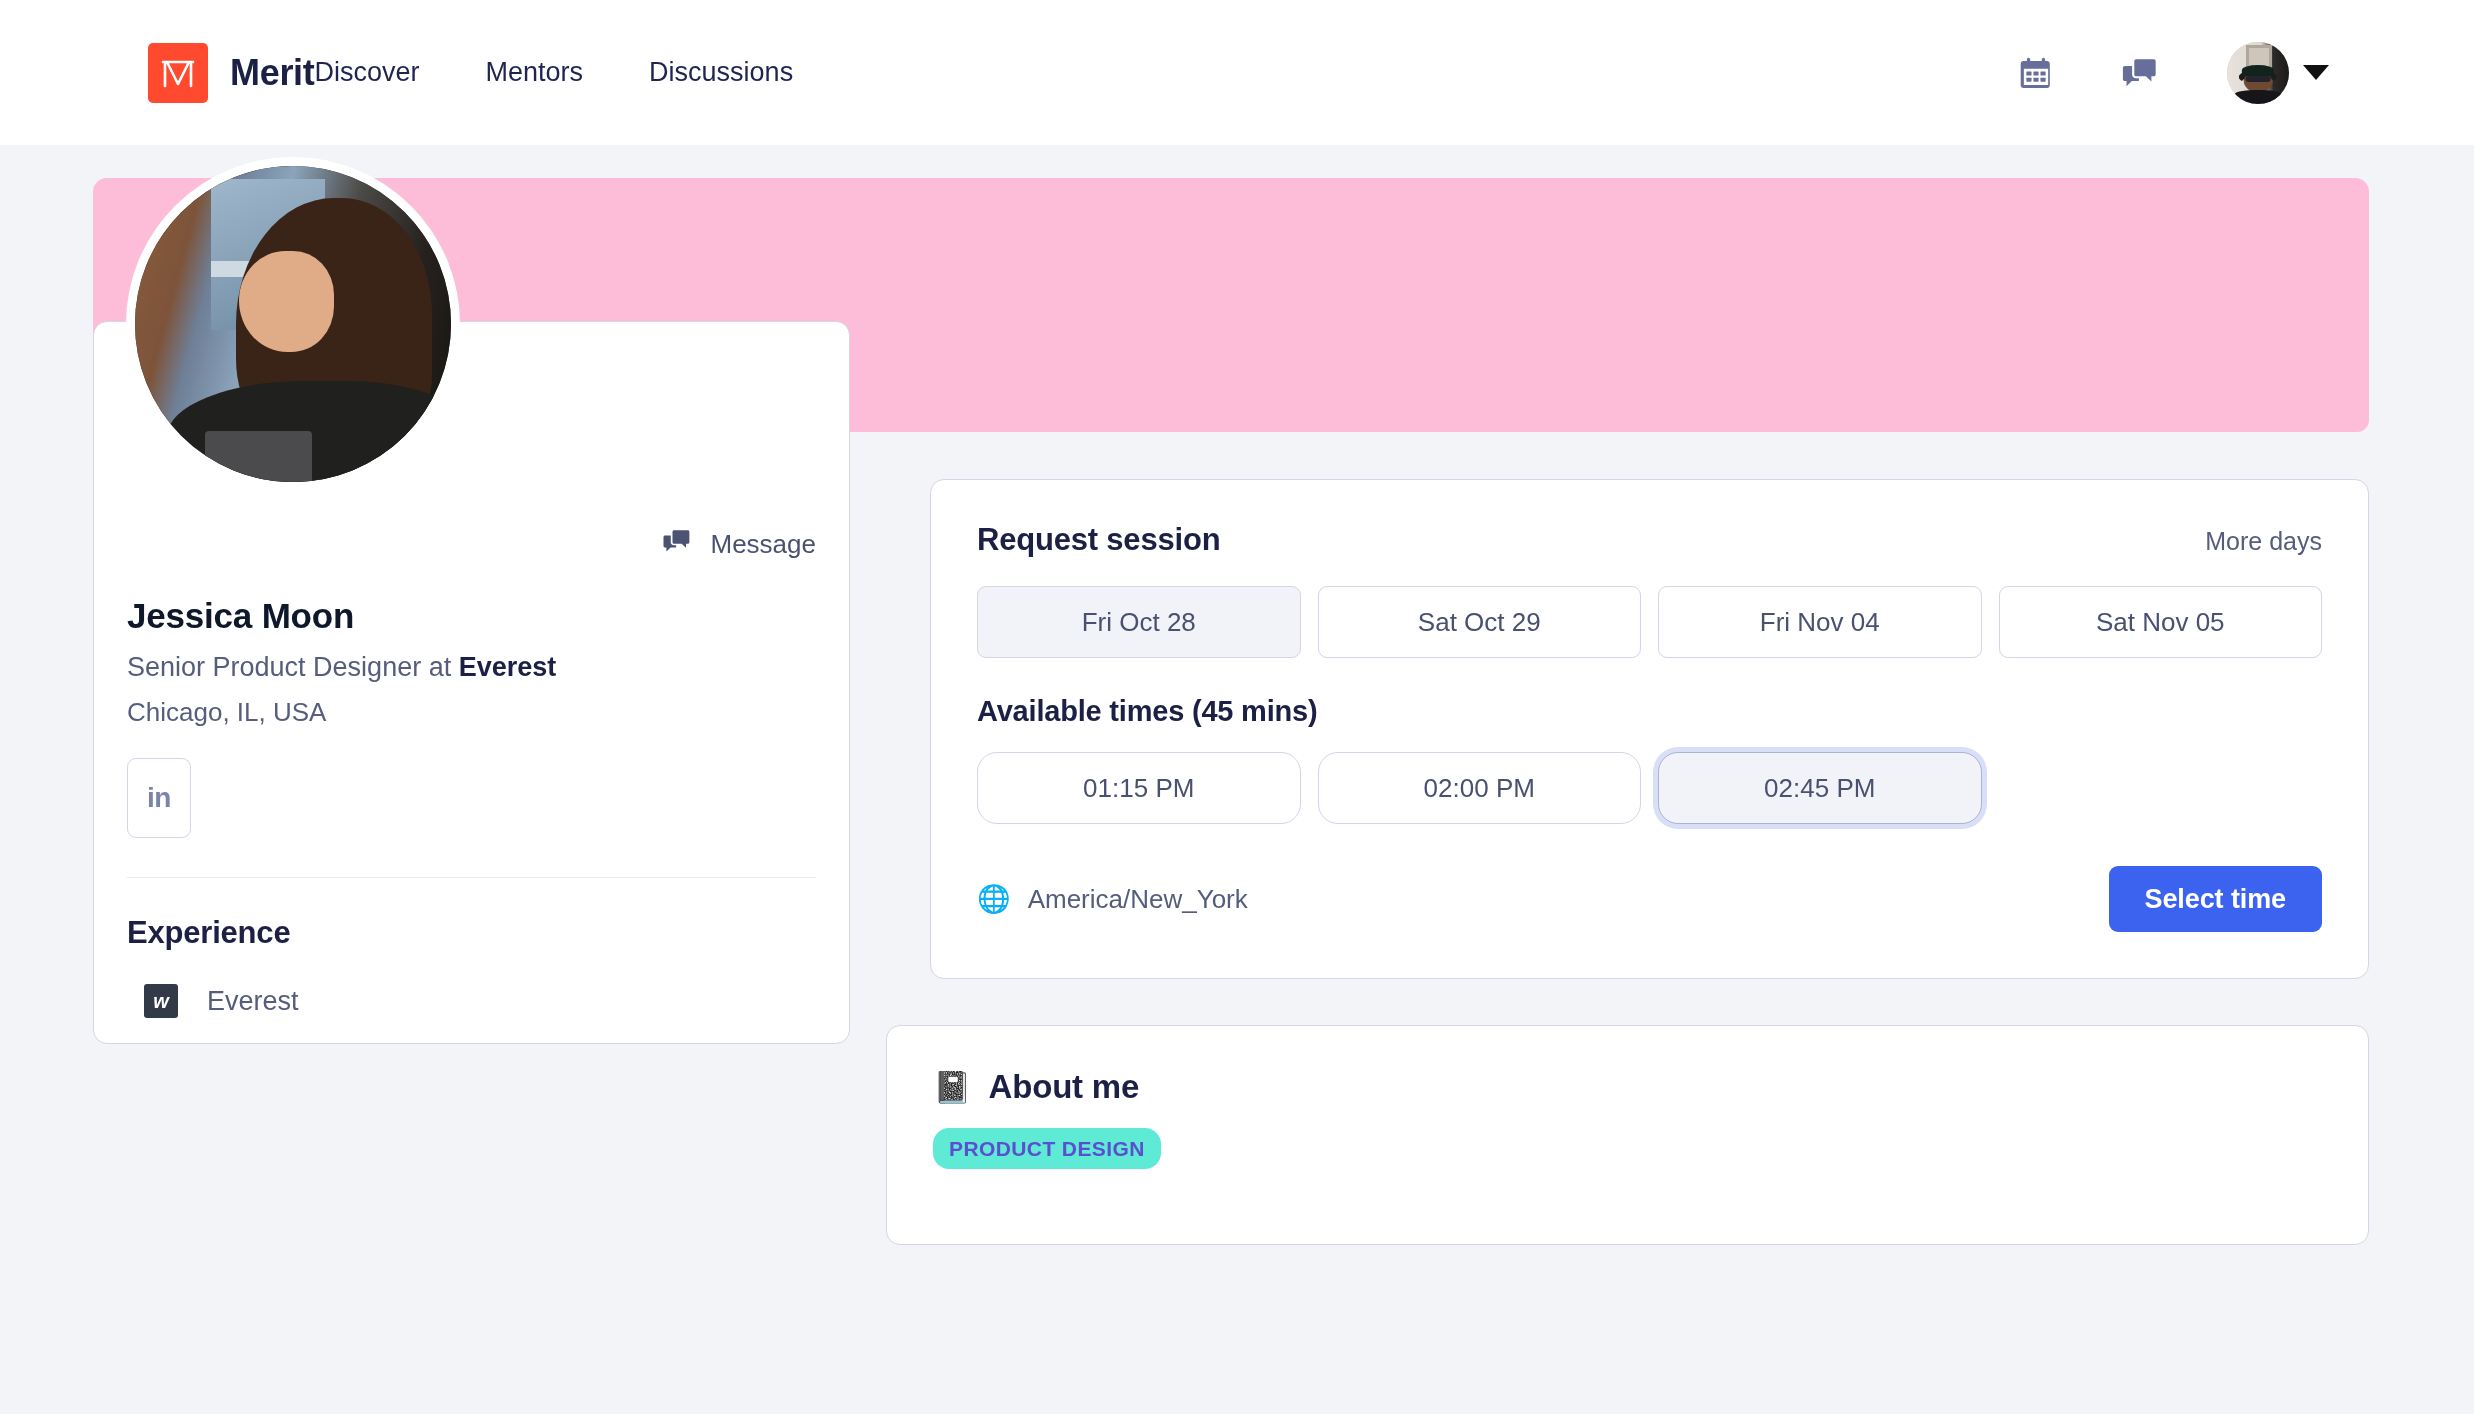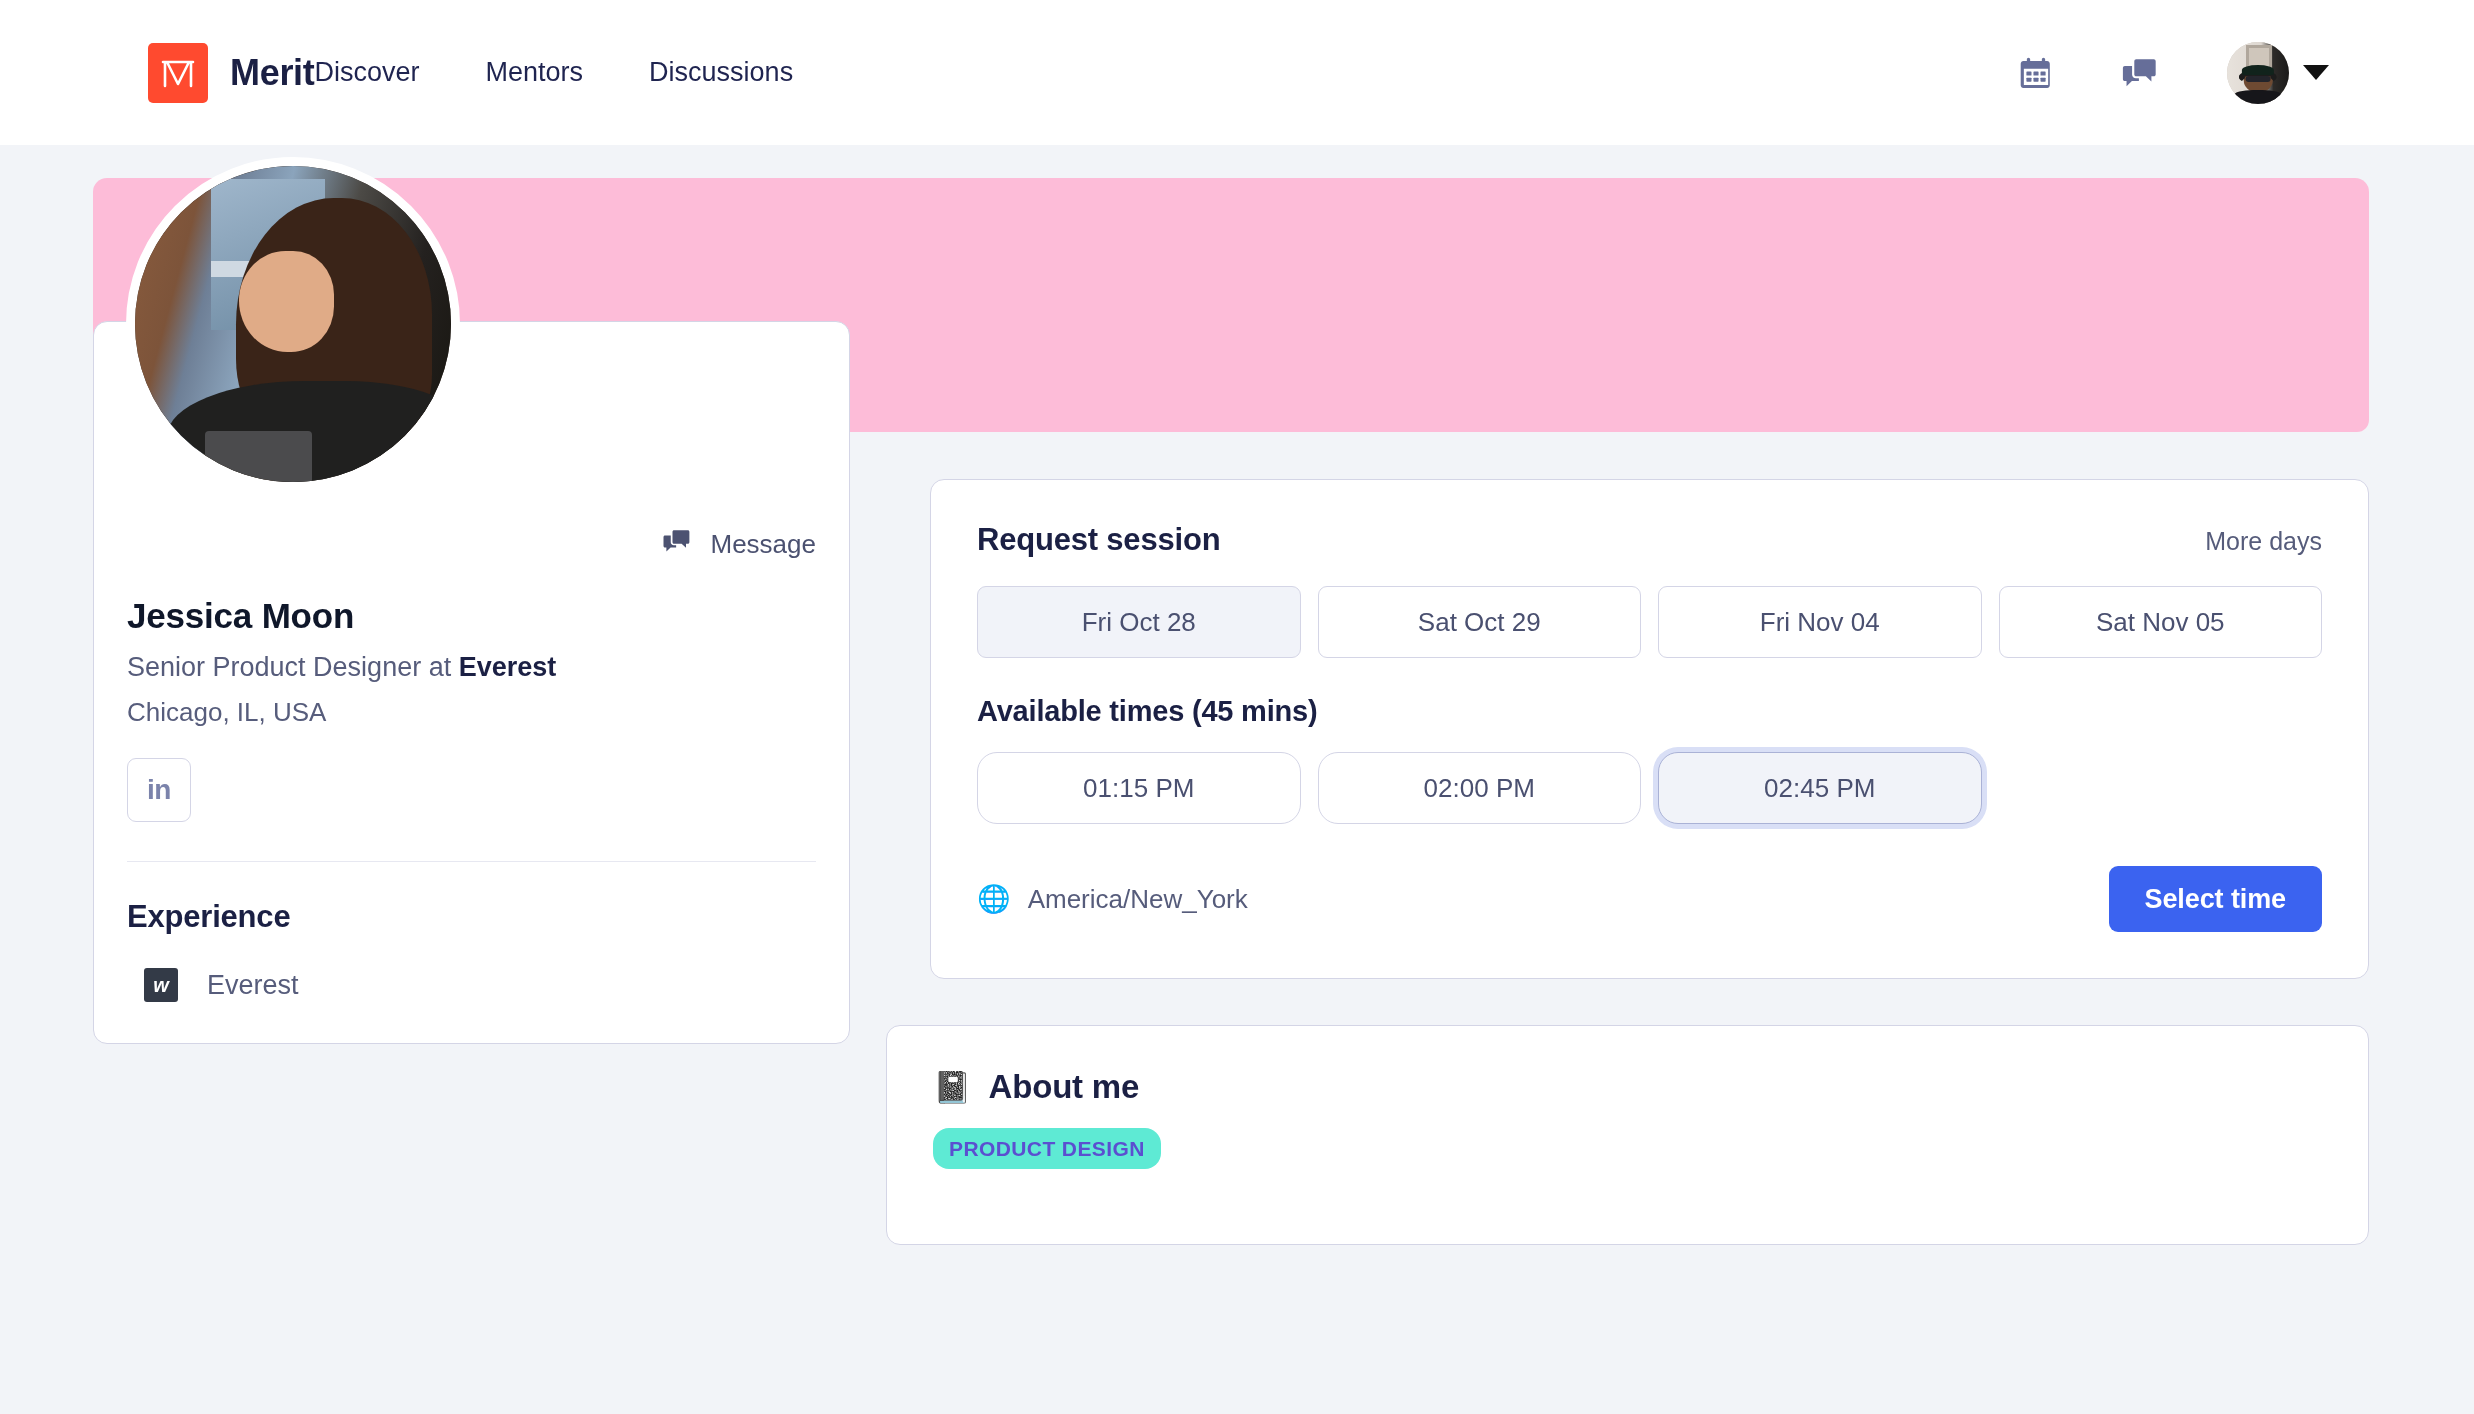--- a/index.html
+++ b/index.html
@@ -183,21 +183,21 @@
   .profile-role b { color: #1b2044; font-weight: 700; }
 
   .profile-loc {
     margin-top: 14px;
     font-size: 26px;
     color: #575d7c;
   }
 
   .social-row { margin-top: 30px; }
   .social-btn {
-    width: 64px; height: 64px;
+    width: 64px; height: 80px;
     border: 1px solid #d4d5e6;
     border-radius: 9px;
     background: #fff;
     display: flex; align-items: center; justify-content: center;
     color: #7b83ab;
     font-size: 28px;
     font-weight: 700;
     letter-spacing: -0.5px;
   }
 

